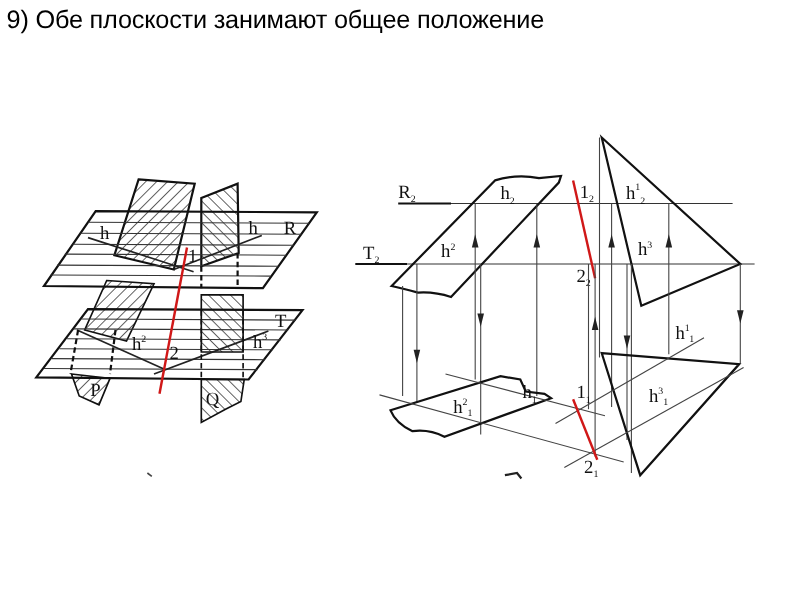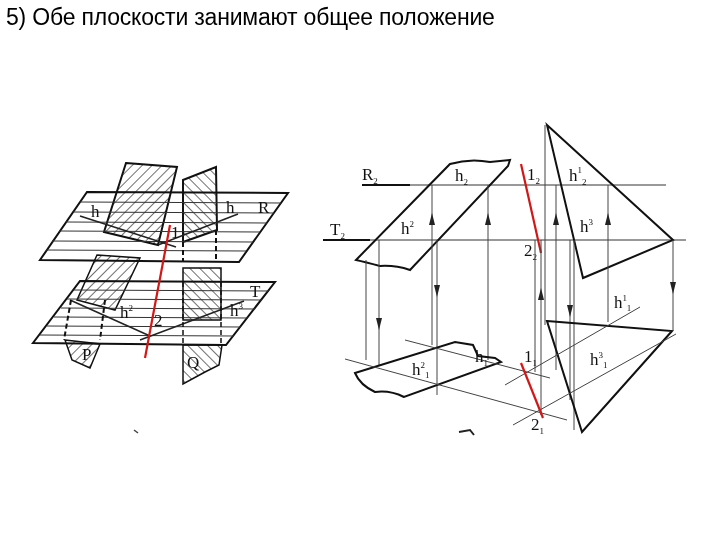--- a/index.html
+++ b/index.html
@@ -7,21 +7,21 @@
   .slide-title { position: absolute; left: 6px; top: 4px; font-size: 23px; color: #000; letter-spacing: -0.2px; white-space: nowrap; }
   .figure { position: absolute; left: 0; top: 0; width: 720px; height: 540px; }
   svg text { font-family: "Liberation Serif", serif; fill: #111; }
   .lbl { font-size: 17px; }
   .sub { font-size: 9px; }
   .sup { font-size: 9px; }
 </style>
 </head>
 <body>
 
-<div class="slide-title">5) Обе плоскости занимают общее положение</div>
+<div class="slide-title">9) Обе плоскости занимают общее положение</div>
 
 <svg class="figure" width="720" height="540" viewBox="0 0 720 540">
   <defs>
     <pattern id="hatchA" patternUnits="userSpaceOnUse" width="7" height="7" patternTransform="rotate(45)">
       <line x1="0" y1="0" x2="0" y2="7" stroke="#222" stroke-width="1.3"></line>
     </pattern>
     <pattern id="hatchB" patternUnits="userSpaceOnUse" width="7" height="7" patternTransform="rotate(-45)">
       <line x1="0" y1="0" x2="0" y2="7" stroke="#222" stroke-width="1.3"></line>
     </pattern>
     <marker id="arrowDown" markerWidth="6" markerHeight="10" refX="3" refY="10" orient="auto">

